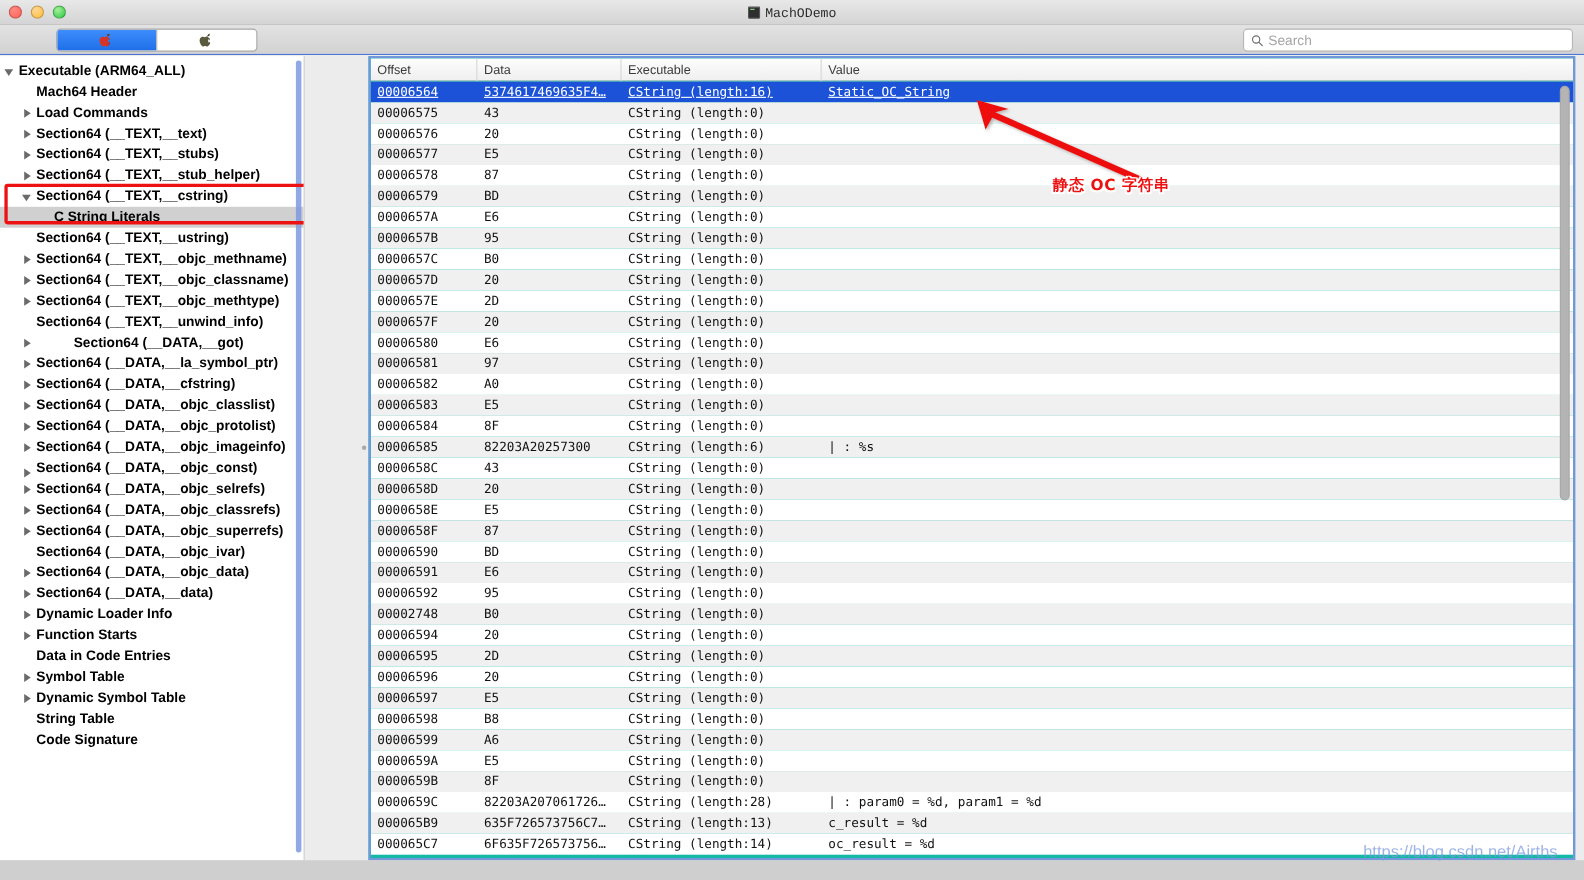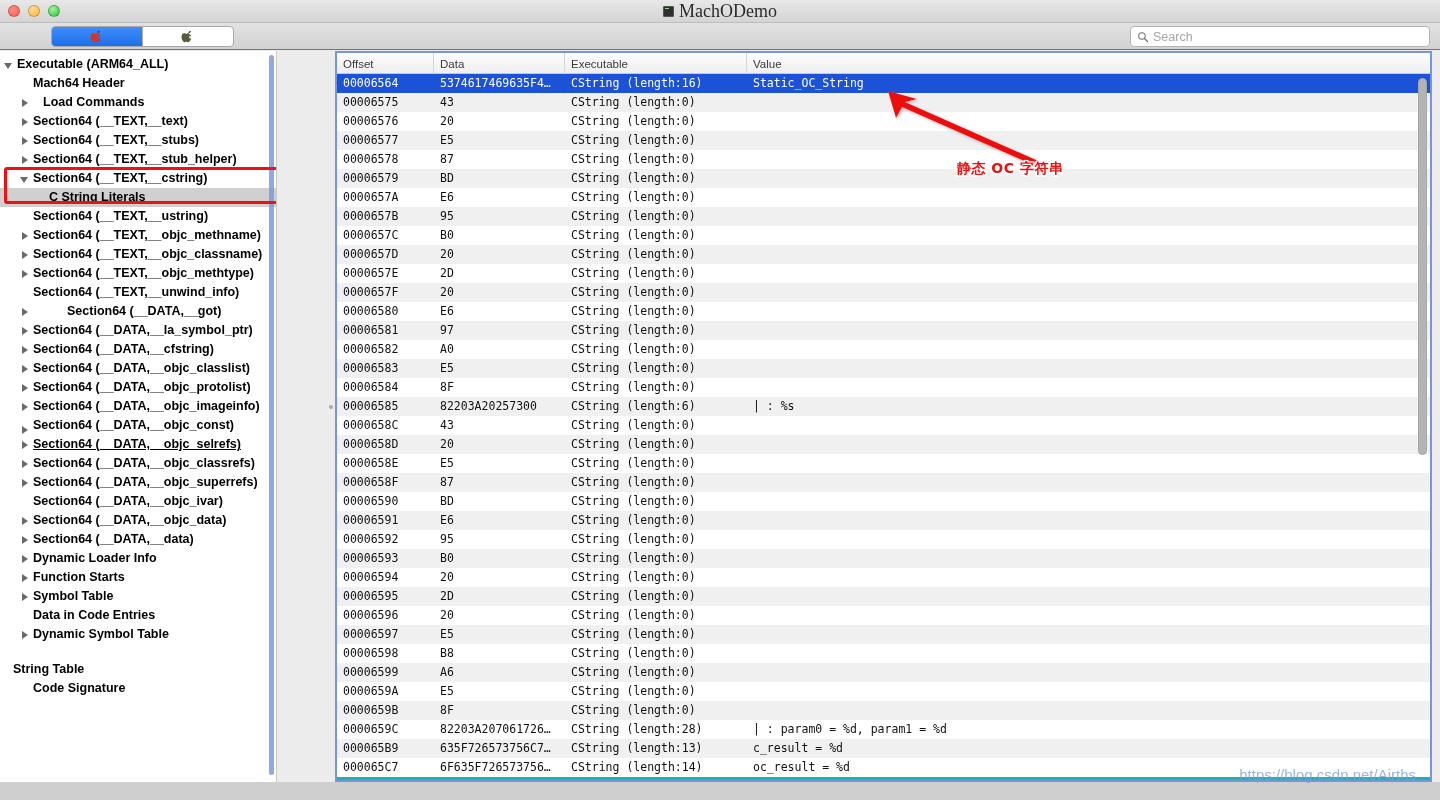--- a/index.html
+++ b/index.html
@@ -47,22 +47,22 @@
     background: #2e2e2e;
     border: 1px solid #555;
     border-radius: 1px;
     position: relative;
   }
   .title-icon::after {
     content: ""; position: absolute; left: 1px; top: 1px;
     width: 4px; height: 1px; background: #8fd98f;
   }
   .title-text {
-    font-size: 18px; color: #2b2b2b;
-    font-family: Liberation Serif, serif;
+    font-size: 12px; color: #2b2b2b;
+    font-family: Liberation Mono, monospace;
   }
 
   
   .toolbar {
     position: absolute; left: 0; top: 23px;
     width: 1440px; height: 27px;
     background: linear-gradient(to bottom, #e2e2e2 0%, #d2d2d2 100%);
     border-bottom: 1px solid #4b74d4;
   }
   .segmented {
@@ -221,21 +221,21 @@
   .trow {
     height: 19px;
     display: flex;
     align-items: center;
     font-family: "DejaVu Sans Mono", monospace;
     font-size: 11.5px;
     color: #111111;
     background: #ffffff;
   }
   .trow.alt { background: #f0f0f0; }
-  .trow.sel { background: #1b52d8; color: #ffffff; }
+  .trow.sel { background: #1b52d8; color: #ffffff; text-decoration: underline; }
   .td {
     height: 19px; line-height: 19px;
     padding-left: 6px;
     overflow: hidden; white-space: nowrap;
   }
   .td.c-offset { width: 97px; }
   .td.c-data   { width: 131px; }
   .td.c-desc   { width: 182px; }
   .td.c-value  { flex: 1; }
 
@@ -340,21 +340,21 @@
     <div class="sidebar">
       <div class="tree" id="tree">
           <div class="tree-row" style="padding-left: 4px;">
             <span class="tw open"></span>
             <span class="tree-label">Executable  (ARM64_ALL)</span>
           </div>
           <div class="tree-row" style="padding-left: 20px;">
             <span class="tw"></span>
             <span class="tree-label">Mach64 Header</span>
           </div>
-          <div class="tree-row" style="padding-left: 20px; gap: 10px;">
+          <div class="tree-row" style="padding-left: 20px;">
             <span class="tw closed"></span>
             <span class="tree-label">Load Commands</span>
           </div>
           <div class="tree-row" style="padding-left: 20px;">
             <span class="tw closed"></span>
             <span class="tree-label">Section64 (__TEXT,__text)</span>
           </div>
           <div class="tree-row" style="padding-left: 20px;">
             <span class="tw closed"></span>
             <span class="tree-label">Section64 (__TEXT,__stubs)</span>
@@ -412,21 +412,21 @@
             <span class="tree-label">Section64 (__DATA,__objc_protolist)</span>
           </div>
           <div class="tree-row" style="padding-left: 20px;">
             <span class="tw closed"></span>
             <span class="tree-label">Section64 (__DATA,__objc_imageinfo)</span>
           </div>
           <div class="tree-row" style="padding-left: 20px; align-items: flex-end;">
             <span class="tw closed"></span>
             <span class="tree-label">Section64 (__DATA,__objc_const)</span>
           </div>
-          <div class="tree-row" style="padding-left: 20px; text-decoration: underline;">
+          <div class="tree-row" style="padding-left: 20px;">
             <span class="tw closed"></span>
             <span class="tree-label">Section64 (__DATA,__objc_selrefs)</span>
           </div>
           <div class="tree-row" style="padding-left: 20px;">
             <span class="tw closed"></span>
             <span class="tree-label">Section64 (__DATA,__objc_classrefs)</span>
           </div>
           <div class="tree-row" style="padding-left: 20px;">
             <span class="tw closed"></span>
             <span class="tree-label">Section64 (__DATA,__objc_superrefs)</span>
@@ -445,32 +445,32 @@
           </div>
           <div class="tree-row" style="padding-left: 20px;">
             <span class="tw closed"></span>
             <span class="tree-label">Dynamic Loader Info</span>
           </div>
           <div class="tree-row" style="padding-left: 20px;">
             <span class="tw closed"></span>
             <span class="tree-label">Function Starts</span>
           </div>
           <div class="tree-row" style="padding-left: 20px;">
-            <span class="tw closed"></span>
-            <span class="tree-label">Symbol Table</span>
-          </div>
-          <div class="tree-row" style="padding-left: 20px;">
             <span class="tw"></span>
             <span class="tree-label">Data in Code Entries</span>
           </div>
           <div class="tree-row" style="padding-left: 20px;">
             <span class="tw closed"></span>
+            <span class="tree-label">Symbol Table</span>
+          </div>
+          <div class="tree-row" style="padding-left: 20px;">
+            <span class="tw closed"></span>
             <span class="tree-label">Dynamic Symbol Table</span>
           </div>
-          <div class="tree-row" style=" margin-top: 16px;">
+          <div class="tree-row" style="padding-left: 20px;">
             <span class="tw"></span>
             <span class="tree-label">String Table</span>
           </div>
           <div class="tree-row" style="padding-left: 20px;">
             <span class="tw"></span>
             <span class="tree-label">Code Signature</span>
           </div>
         </div>
       <div class="side-scroll"></div>
       <div class="red-box"></div>
@@ -632,21 +632,21 @@
             <div class="td c-desc">CString (length:0)</div>
             <div class="td c-value"></div>
           </div>
           <div class="trow">
             <div class="td c-offset">00006592</div>
             <div class="td c-data">95</div>
             <div class="td c-desc">CString (length:0)</div>
             <div class="td c-value"></div>
           </div>
           <div class="trow alt">
-            <div class="td c-offset">00006593</div>
+            <div class="td c-offset">00002748</div>
             <div class="td c-data">B0</div>
             <div class="td c-desc">CString (length:0)</div>
             <div class="td c-value"></div>
           </div>
           <div class="trow">
             <div class="td c-offset">00006594</div>
             <div class="td c-data">20</div>
             <div class="td c-desc">CString (length:0)</div>
             <div class="td c-value"></div>
           </div>

